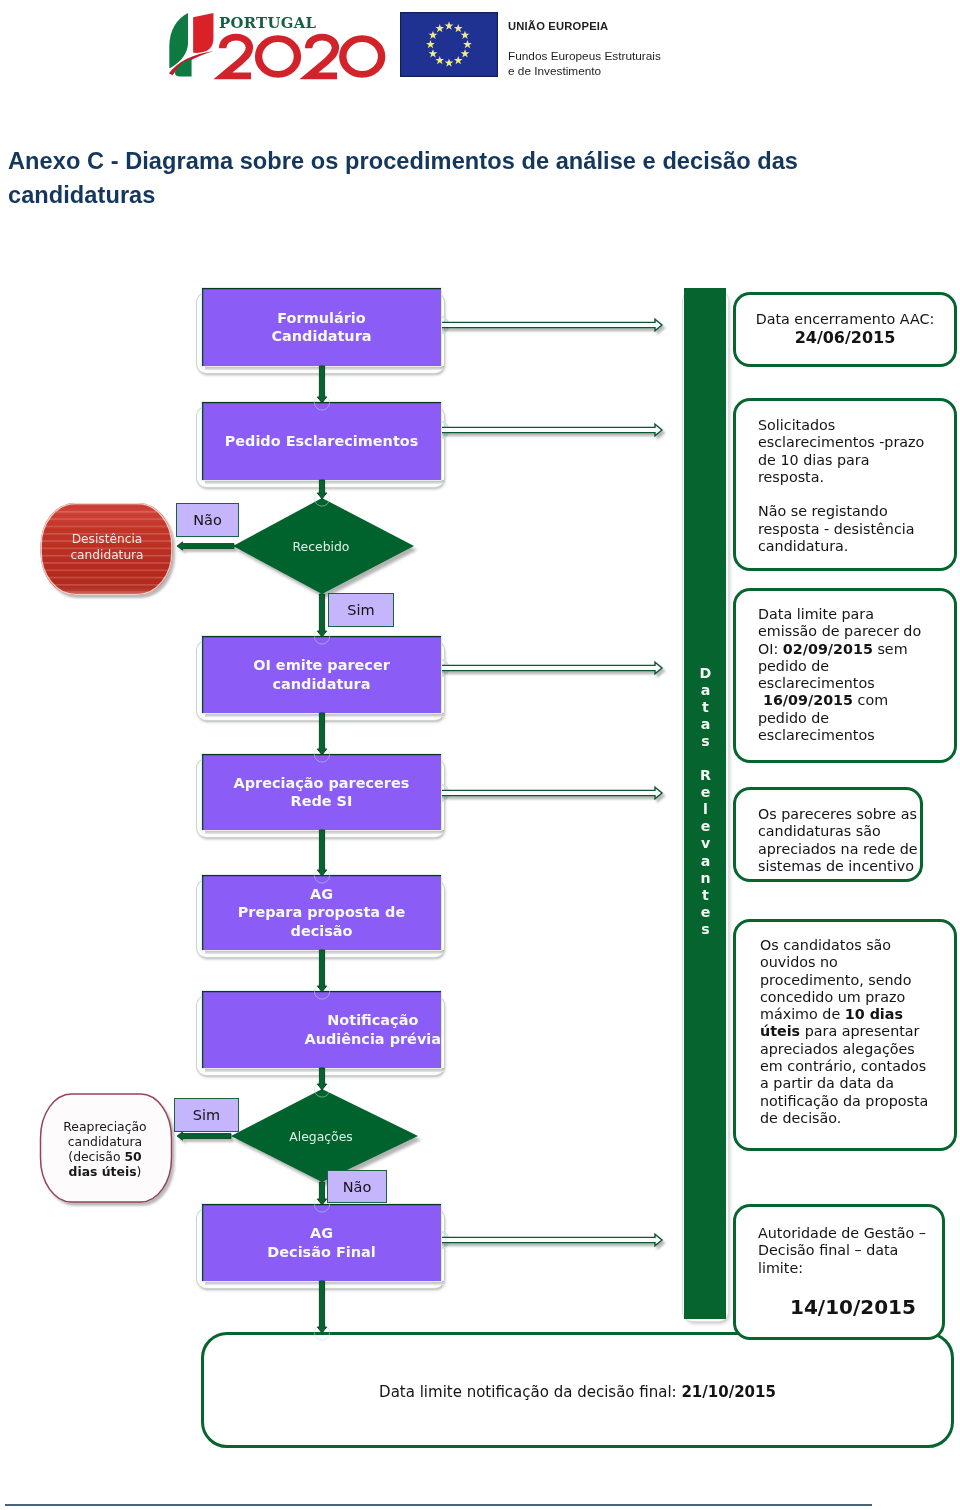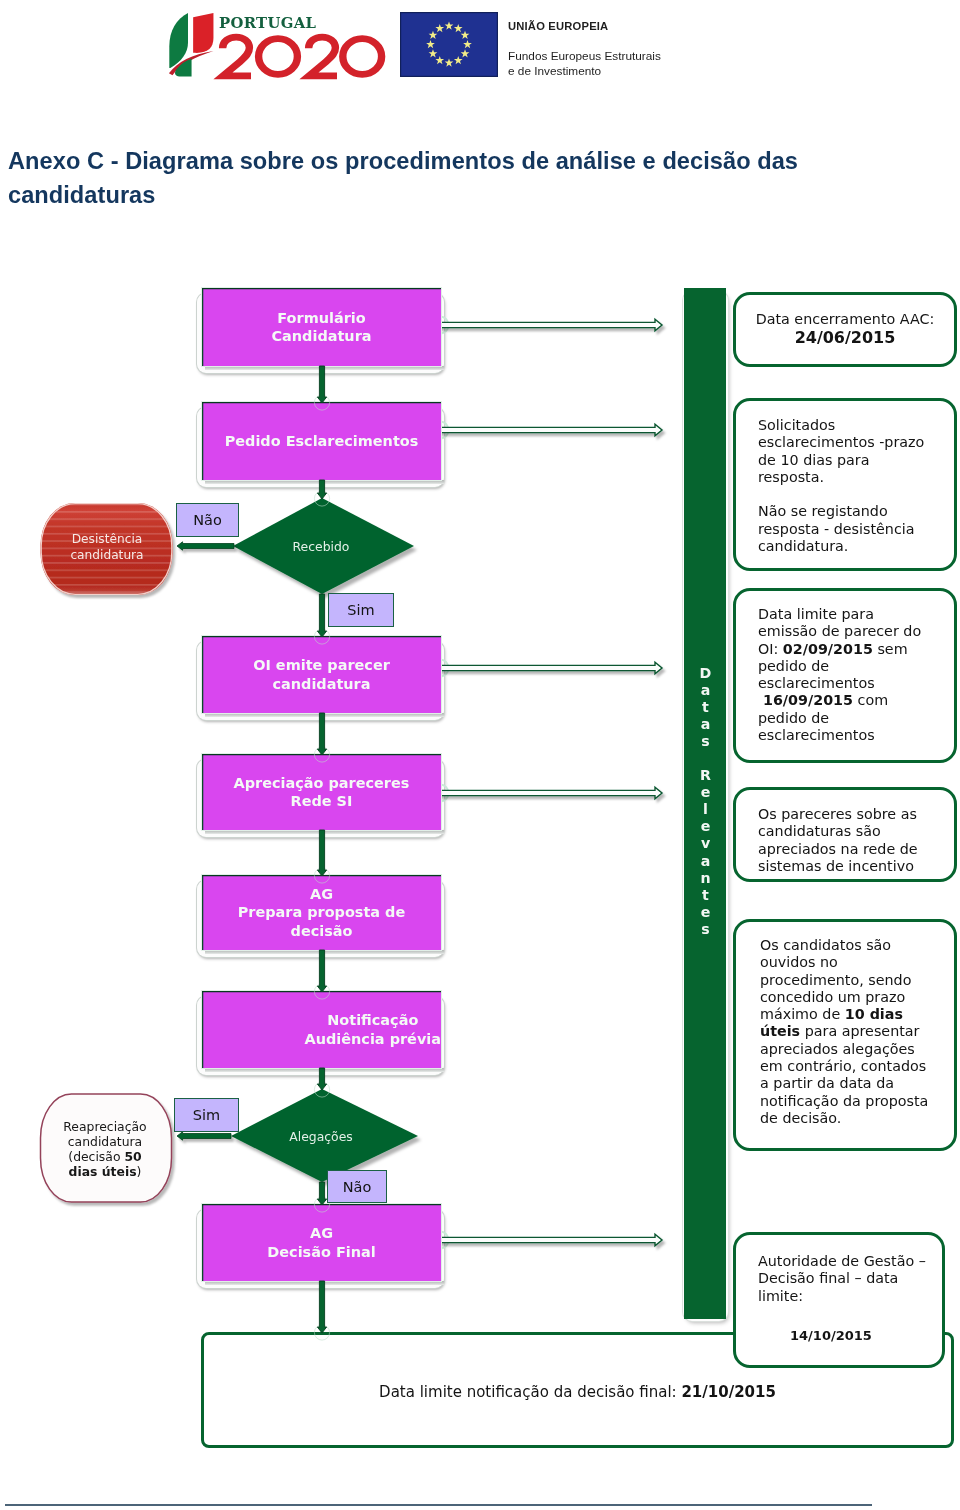--- a/index.html
+++ b/index.html
@@ -17,21 +17,21 @@
             font-size:11.2px;font-weight:bold;color:#1f1f1f;letter-spacing:.2px;}
   #eu-sub{position:absolute;left:342px;top:43px;font-family:"Liberation Sans",sans-serif;
           font-size:11.8px;color:#1f1f1f;line-height:14.5px;}
 
   
   #page-title{position:absolute;left:8px;top:144px;width:830px;
               font-family:"Liberation Sans",sans-serif;font-weight:bold;
               font-size:23.6px;line-height:34px;color:#14375e;letter-spacing:.05px;}
 
   
-  .gbox{position:absolute;background:#d946ef;color:#f4faf6;font-weight:bold;
+  .gbox{position:absolute;background:#8b5cf6;color:#f4faf6;font-weight:bold;
         outline:1.2px solid #e1efe7;box-shadow:inset 0 1.3px 0 0 #06391f, inset 1.3px 0 0 0 #0a4a28;
         display:flex;align-items:center;justify-content:center;text-align:center;
         font-size:14.45px;line-height:18.2px;z-index:5;}
   .gbox span{display:block;}
   .gshadow{position:absolute;border-radius:9px;background:#fcfcfc;
            box-shadow:0 0 0 1px #ccd3cf, 1px 2px 3px 0 rgba(0,0,0,.30);z-index:3;}
   .gband{position:absolute;background:linear-gradient(180deg,#b4b8b6 0%,#c9cdcb 50%,#e8eae9 100%);z-index:4;}
 
   
   .label-box{position:absolute;background:#c4b5fd;border:1.6px solid #1b6145;color:#141414;
@@ -44,21 +44,21 @@
   .callout .ctext{position:absolute;white-space:nowrap;}
 
   
   #sidebar-bar{position:absolute;background:#06642f;z-index:4;}
   #sidebar-shadow{position:absolute;border-radius:9px;background:#fdfdfd;
                   box-shadow:0 0 0 1px #dbe0dd, 2px 3px 4px -1px rgba(0,0,0,.28);z-index:2;}
   #sidebar-label{position:absolute;color:#f2f7f4;font-weight:bold;font-size:14.2px;text-align:center;
                  line-height:17.05px;z-index:7;}
 
   
-  #footer-box{position:absolute;border:3.2px solid #06642f;border-radius:8px;background:#fff;box-sizing:border-box;}
+  #footer-box{position:absolute;border:3.2px solid #06642f;border-radius:26px;background:#fff;box-sizing:border-box;}
   #footer-text{position:absolute;font-size:15px;color:#141414;text-align:center;width:100%;}
   #bottom-rule{position:absolute;background:#4c6478;}
 
   svg{display:block;overflow:visible;}
   .svglayer{position:absolute;left:0;top:0;width:960px;height:1510px;pointer-events:none;z-index:4;}
 </style>
 </head>
 <body>
 
 <div class="page" id="root">
@@ -309,21 +309,21 @@
       <div>emissão de parecer do</div>
       <div><span>OI: </span><b>02/09/2015</b><span> sem</span></div>
       <div>pedido de</div>
       <div>esclarecimentos</div>
       <div><b>&nbsp;16/09/2015</b><span> com</span></div>
       <div>pedido de</div>
       <div>esclarecimentos</div>
     </div>
   </div>
 
-  <div class="callout" style="left:733px;top:787px;width:224px;height:95px;">
+  <div class="callout" style="left:733px;top:787px;width:190px;height:95px;">
     <div class="ctext" style="left:22px;top:16px;">
       <div>Os pareceres sobre as</div>
       <div>candidaturas são</div>
       <div>apreciados na rede de</div>
       <div>sistemas de incentivo</div>
     </div>
   </div>
 
   <div class="callout" style="left:733px;top:919px;width:224px;height:232px;">
     <div class="ctext" style="left:24px;top:15px;">
@@ -334,27 +334,27 @@
       <div><span>máximo de </span><b>10 dias</b></div>
       <div><b>úteis</b><span> para apresentar</span></div>
       <div>apreciados alegações</div>
       <div>em contrário, contados</div>
       <div>a partir da data da</div>
       <div>notificação da proposta</div>
       <div>de decisão.</div>
     </div>
   </div>
 
-  <div class="callout" style="left:733px;top:1232px;width:212px;height:136px;">
+  <div class="callout" style="left:733px;top:1204px;width:212px;height:136px;">
     <div class="ctext" style="left:22px;top:18px;">
       <div>Autoridade de Gestão –</div>
       <div>Decisão final – data</div>
       <div>limite:</div>
       <div style="height:21px;"></div>
-      <div style="font-weight:bold;font-size:13px;line-height:19px;padding-left:32px;">14/10/2015</div>
+      <div style="font-weight:bold;font-size:20px;line-height:19px;padding-left:32px;">14/10/2015</div>
     </div>
   </div>
 
   <svg class="svglayer" id="varrowlayer" style="z-index:6;">
     <g id="varrows" stroke="#06642f" fill="#06642f">
         <circle cx="322" cy="402.5" r="7.6" fill="none" stroke="#bcddc9" stroke-width="1.0" opacity="0.55"></circle>
         <path d="M319.4,366 L324.6,366 L324.6,397 L326.6,397 L322,403 L317.4,397 L319.4,397 Z" fill="#06642f" stroke="#06401f" stroke-width="0.9" stroke-linejoin="miter"></path>
         <circle cx="322" cy="498.5" r="7.6" fill="none" stroke="#bcddc9" stroke-width="1.0" opacity="0.55"></circle>
         <path d="M319.4,480 L324.6,480 L324.6,493 L326.6,493 L322,499 L317.4,493 L319.4,493 Z" fill="#06642f" stroke="#06401f" stroke-width="0.9" stroke-linejoin="miter"></path>
         <circle cx="322" cy="636.5" r="7.6" fill="none" stroke="#bcddc9" stroke-width="1.0" opacity="0.55"></circle>

